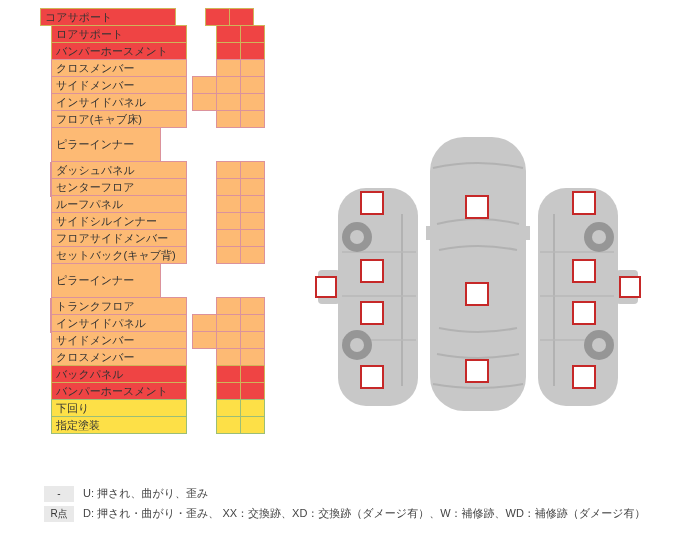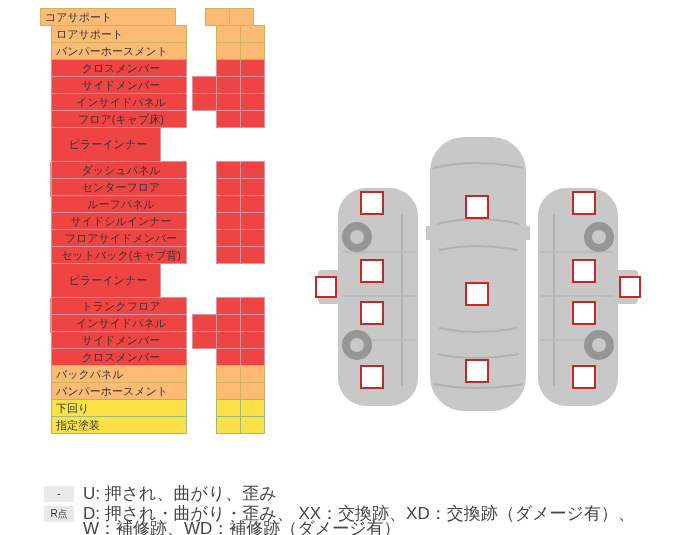--- a/index.html
+++ b/index.html
@@ -5,22 +5,22 @@
   html,body{margin:0;padding:0;background:#ffffff;}
   .screen{
     position:relative;width:692px;height:535px;background:#ffffff;overflow:hidden;
     font-family:"Liberation Sans","DejaVu Sans",sans-serif;color:#333;
   }
   
   .parts-table{position:absolute;left:40px;top:8px;}
   .prow{display:flex;height:18px;align-items:stretch;}
   .prow + .prow{margin-top:-1px;margin-left:11px;}
   .prow.double{height:35px;flex-direction:column;}
-  .yellow{background:#fdba74;border:1px solid #CFB45A;}
-  .pink{background:#ef4444;border:1px solid #DB929C;text-align:center;}
+  .yellow{background:#ef4444;border:1px solid #CFB45A;}
+  .pink{background:#fdba74;border:1px solid #DB929C;}
   .green{background:#fde047;border:1px solid #9BBE77;}
   .plabel{
     width:136px;box-sizing:border-box;font-size:11px;line-height:16px;
     padding-left:4px;white-space:nowrap;overflow:hidden;flex-shrink:0;
   }
   .double .plabel{width:110px;line-height:33px;}
   .subcol{display:flex;flex-direction:column;}
   .subrow{display:flex;height:18px;align-items:stretch;}
   .subrow + .subrow{margin-top:-1px;}
   .ptag{
@@ -31,21 +31,21 @@
   .ccell{width:25px;box-sizing:border-box;margin-left:-1px;}
   
   .diagram{position:absolute;left:300px;top:120px;}
   
   .legend{position:absolute;left:44px;top:486px;width:620px;}
   .legrow{display:flex;align-items:flex-start;margin-bottom:4px;}
   .badge{
     background:#E9E9E9;color:#333;font-size:10px;line-height:14px;
     min-width:20px;text-align:center;padding:1px 5px;margin-right:9px;flex-shrink:0;
   }
-  .legtext{font-size:17px;line-height:15px;color:#444;}
+  .legtext{font-size:11px;line-height:15px;color:#444;}
 </style>
 </head>
 <body>
 
 <div class="screen">
 
   <div class="parts-table">
       <div class="prow">
         <div class="plabel yellow">コアサポート</div>
         <div class="cgroup">

